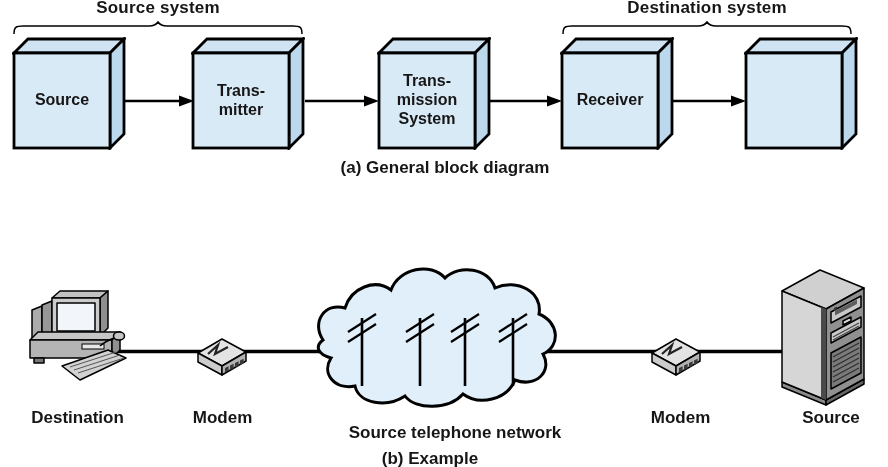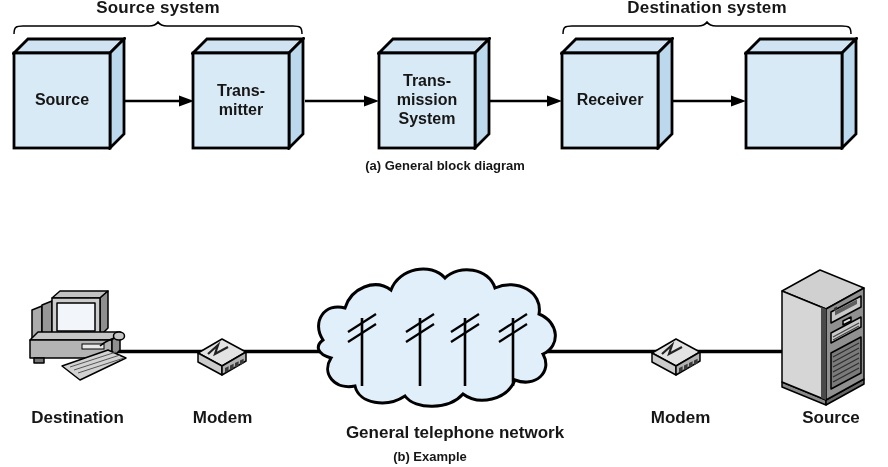--- a/index.html
+++ b/index.html
@@ -20,21 +20,21 @@
   .face-front{fill:#d9eaf7;stroke:#000;stroke-width:2.8;stroke-linejoin:miter;}
   .box-label{
     position:absolute;left:2px;top:16px;width:96px;height:95px;
     display:flex;align-items:center;justify-content:center;text-align:center;
     font-weight:bold;font-size:16px;line-height:1.18;white-space:pre-line;
   }
   .arrow{position:absolute;top:94px;}
   .arrow line{stroke:#000;stroke-width:2.5;}
   .arrow polygon{fill:#000;}
   .caption{
-    position:absolute;text-align:center;font-weight:bold;font-size:13px;
+    position:absolute;text-align:center;font-weight:bold;font-size:17px;
   }
   .lbl{
     position:absolute;text-align:center;font-weight:bold;font-size:17px;
   }
   .icon-svg{position:absolute;}
   .outl{stroke:#000;stroke-width:1.5;stroke-linejoin:round;}
   .cloud-body{fill:#e0eff9;stroke:#000;stroke-width:3;}
   .pole{stroke:#000;stroke-width:2.6;}
   .crossbar{stroke:#000;stroke-width:2.2;}
 </style>
@@ -208,19 +208,19 @@
     <line x1="56" y1="96" x2="82" y2="82" stroke="#2e2e2e" stroke-width="1.2"></line>
     <line x1="56" y1="101" x2="82" y2="87" stroke="#2e2e2e" stroke-width="1.2"></line>
     <line x1="56" y1="106" x2="82" y2="92" stroke="#2e2e2e" stroke-width="1.2"></line>
     <line x1="56" y1="111" x2="82" y2="97" stroke="#2e2e2e" stroke-width="1.2"></line>
     <line x1="56" y1="116" x2="82" y2="102" stroke="#2e2e2e" stroke-width="1.2"></line>
     <line x1="56" y1="121" x2="82" y2="107" stroke="#2e2e2e" stroke-width="1.2"></line>
   </svg>
 
   <div class="lbl" style="left:10px;top:408px;width:135px;">Destination</div>
   <div class="lbl" style="left:165px;top:408px;width:115px;">Modem</div>
-  <div class="lbl" style="left:330px;top:423px;width:250px;">General telephone network</div>
+  <div class="lbl" style="left:330px;top:423px;width:250px;">Source telephone network</div>
   <div class="lbl" style="left:623px;top:408px;width:115px;">Modem</div>
   <div class="lbl" style="left:775px;top:408px;width:112px;">Source</div>
 
   <div class="caption" style="left:330px;top:449px;width:200px;">(b) Example</div>
 
 </div>
 
 </body></html>

